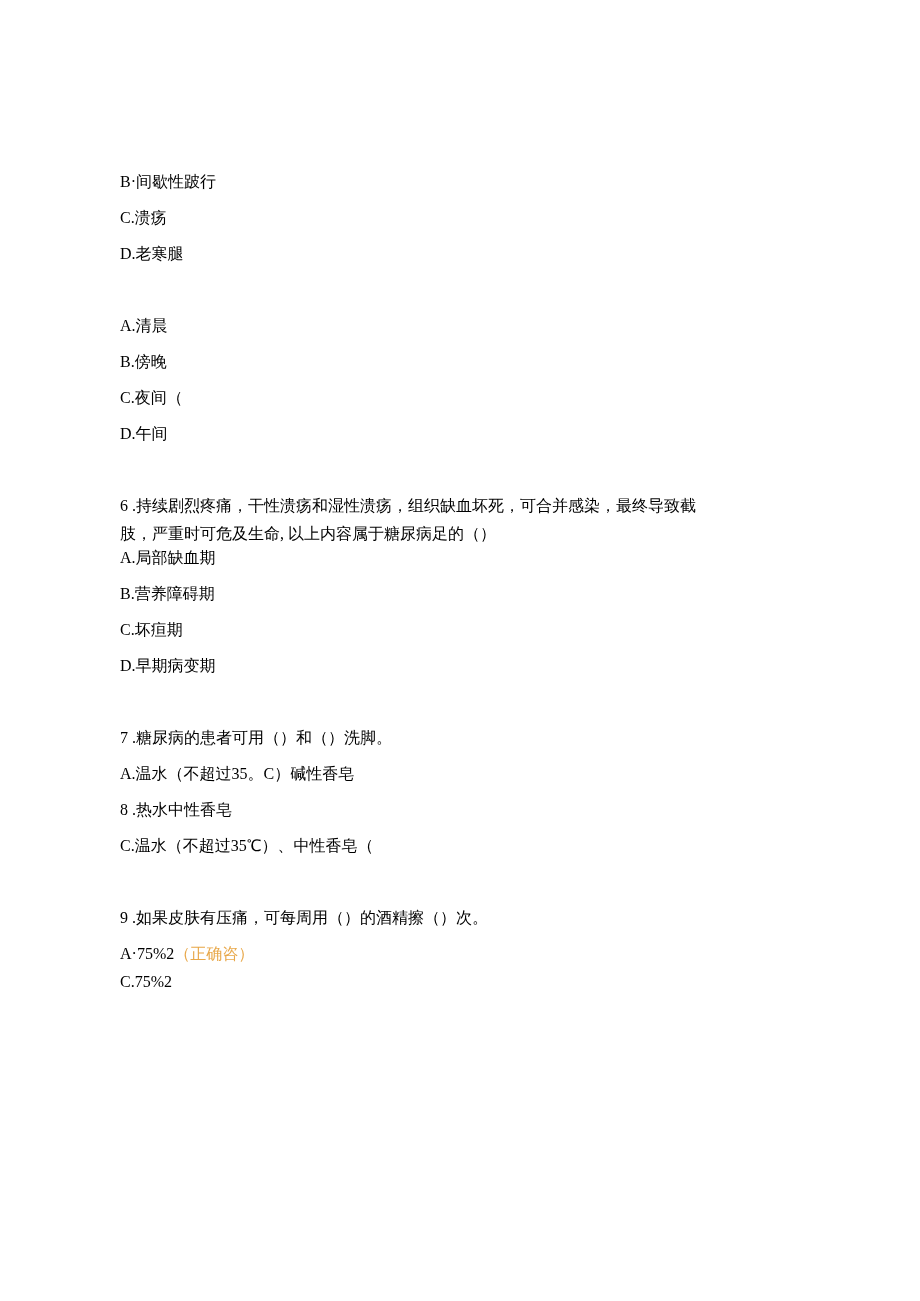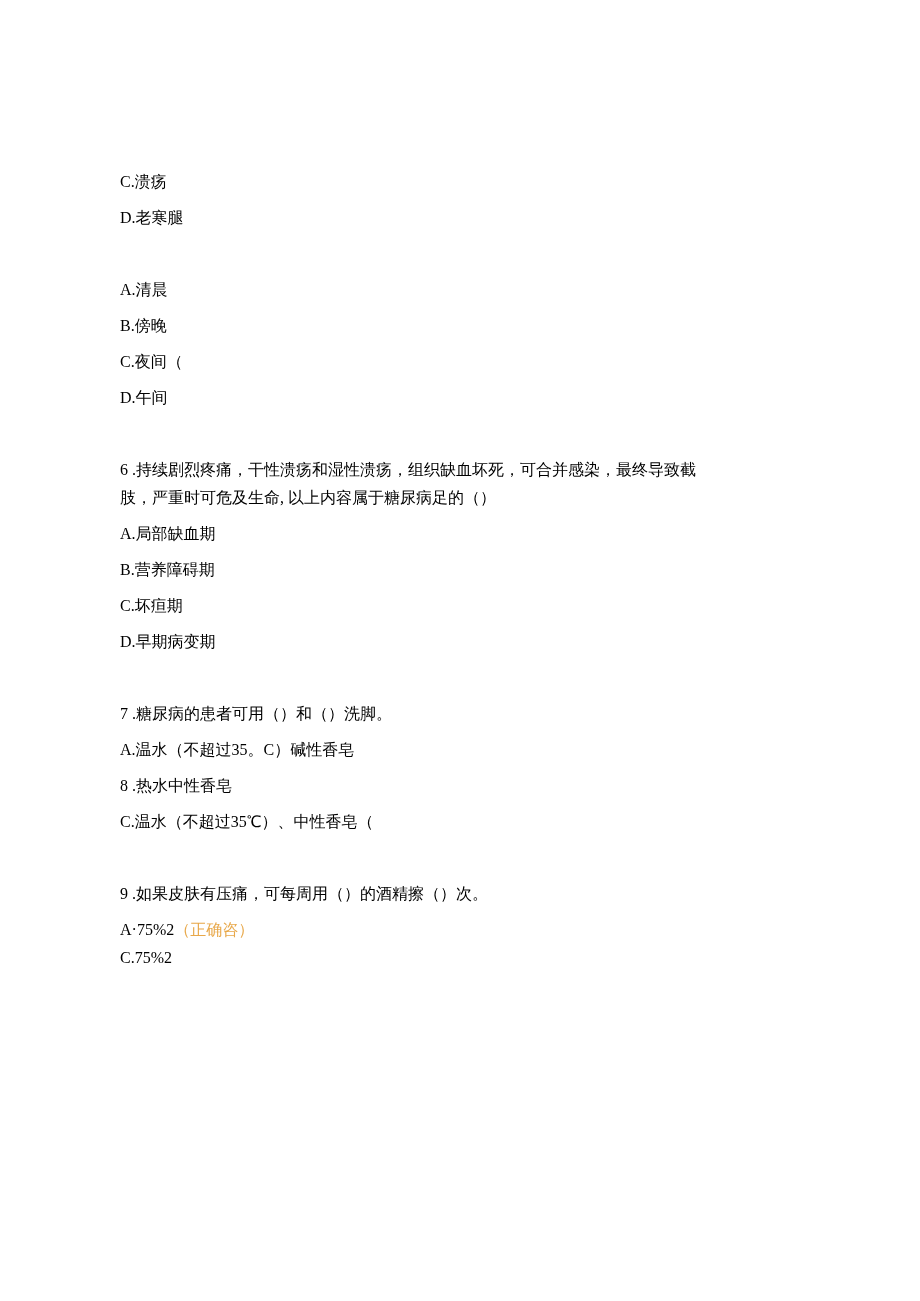--- a/index.html
+++ b/index.html
@@ -19,34 +19,34 @@
     .option {
       margin-bottom: 12px;
     }
     .question-block {
       margin-top: 48px;
     }
     .question-text {
       margin-bottom: 12px;
     }
     .question-continuation {
-      margin-bottom: 12px;
     }
     .annotation {
       color: #e8a84a;
       text-align: center;
     }
     .tight {
       margin-bottom: 4px;
     }
   </style>
 </head>
 <body>
 
 <div>
+  <div class="option">B·间歇性跛行</div>
   <div class="option">C.溃疡</div>
   <div class="option">D.老寒腿</div>
 </div>
 
 <div class="question-block">
   <div class="option">A.清晨</div>
   <div class="option">B.傍晚</div>
   <div class="option">C.夜间（</div>
   <div class="option">D.午间</div>
 </div>

